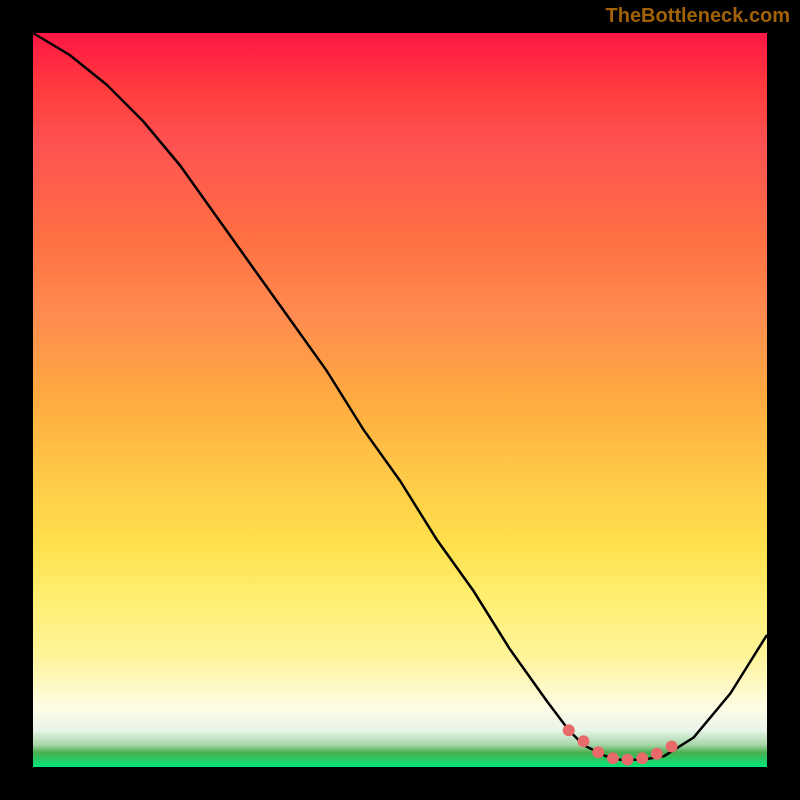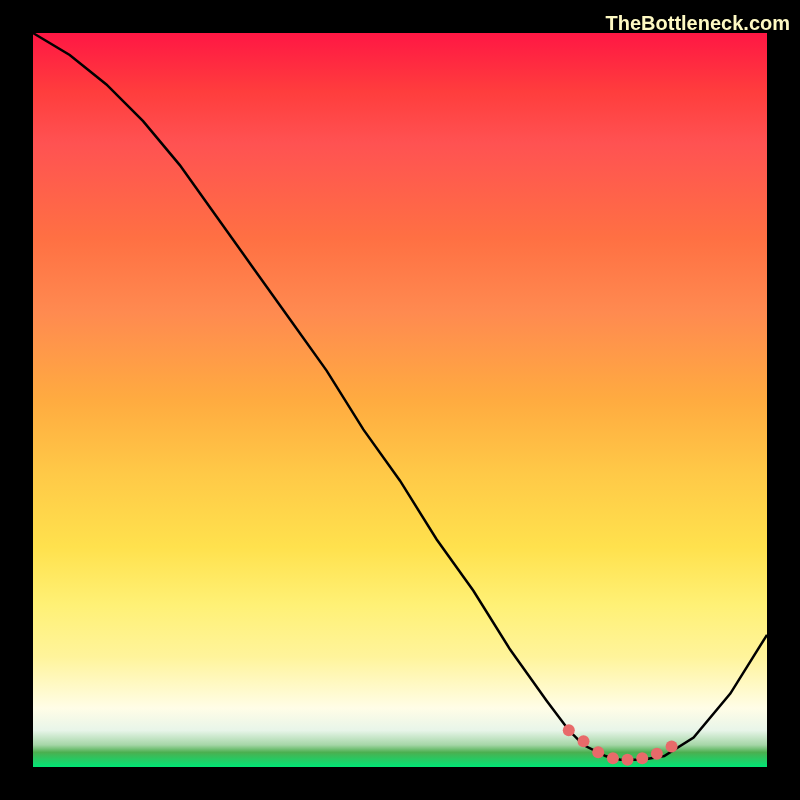--- a/index.html
+++ b/index.html
@@ -6,23 +6,23 @@
     margin: 0;
     padding: 0;
     background: #000;
     width: 800px;
     height: 800px;
     position: relative;
     font-family: Arial, sans-serif;
   }
   .watermark {
     position: absolute;
-    top: 12px;
+    top: 4px;
     right: 10px;
-    color: #fef9c3;
+    color: #a16207;
     font-size: 20px;
     font-weight: bold;
     z-index: 10;
   }
   .plot-area {
     position: absolute;
     left: 33px;
     top: 33px;
     width: 734px;
     height: 734px;

